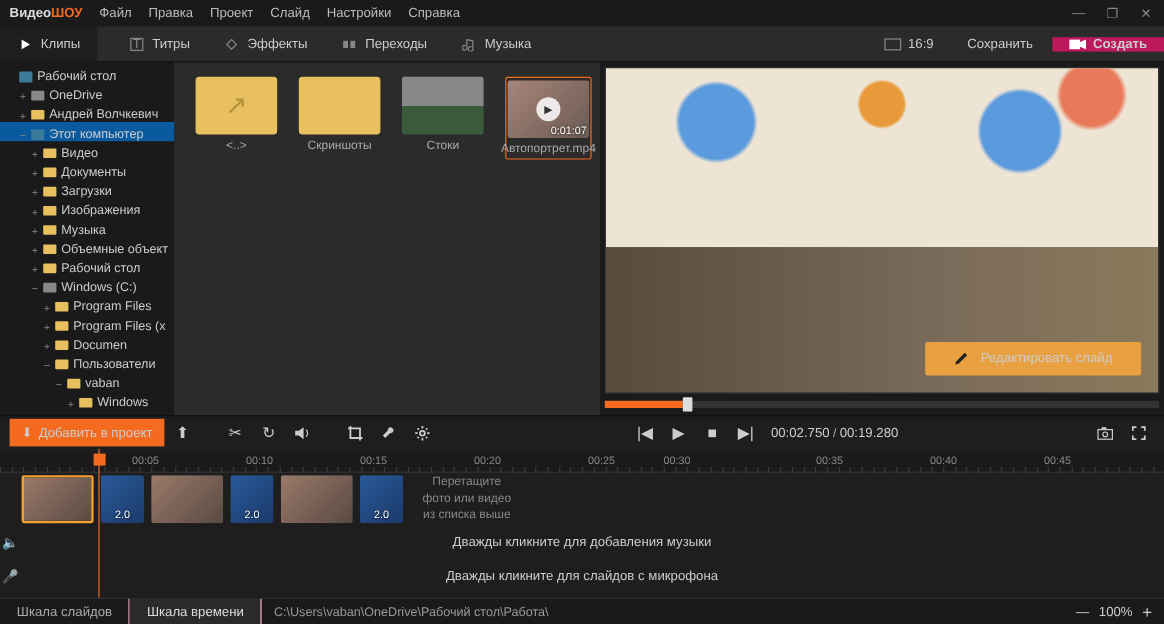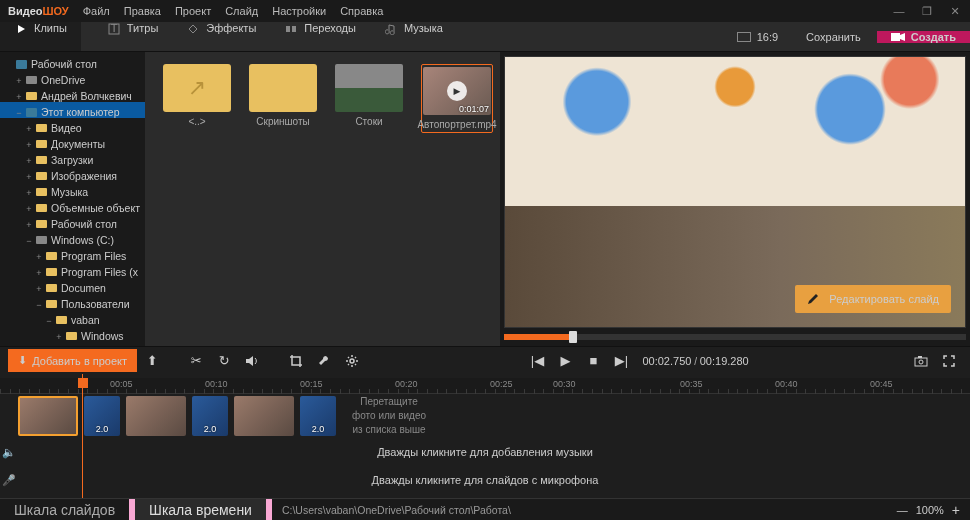--- a/index.html
+++ b/index.html
@@ -4,21 +4,21 @@
 <style>
 *{margin:0;padding:0;box-sizing:border-box;font-family:Arial,sans-serif;font-size:11px;color:#ccc;-webkit-user-select:none;user-select:none}
 body{background:#1a1a1a;width:970px;height:520px;overflow:hidden;display:flex;flex-direction:column}
 .titlebar{height:22px;background:#1a1a1a;display:flex;align-items:center;padding:0 8px;gap:14px}
 .logo{font-weight:bold}
 .logo .l1{color:#ddd}.logo .l2{color:#f46a1f}
 .menu-item{color:#bbb;cursor:pointer}
 .spacer{flex:1}
 .winbtn{width:14px;height:14px;display:flex;align-items:center;justify-content:center;cursor:pointer;color:#888}
 .toolbar{height:30px;background:#2b2b2b;display:flex;align-items:stretch;border-bottom:1px solid #111}
-.tab{display:flex;gap:6px;padding:0 14px;cursor:pointer;color:#bbb}
+.tab{display:flex;align-items:center;gap:6px;padding:0 14px;cursor:pointer;color:#bbb}
 .tab.active{background:#1e1e1e;color:#fff}
 .tab .ico{width:14px;height:14px;display:flex;align-items:center;justify-content:center}
 .tab-sep{width:12px}
 .right-tools{margin-left:auto;display:flex;align-items:center}
 .aspect{display:flex;align-items:center;gap:6px;padding:0 12px;color:#ccc}
 .aspect .box{width:14px;height:10px;border:1px solid #888}
 .save-btn{padding:0 16px;display:flex;align-items:center;color:#ccc;cursor:pointer}
 .create-btn{background:#be185d;color:#fff;padding:0 14px;display:flex;align-items:center;gap:6px;cursor:pointer;font-weight:bold}
 .main{flex:1;display:flex;min-height:0}
 .sidebar{width:145px;background:#1a1a1a;overflow:hidden;display:flex;flex-direction:column}
@@ -39,21 +39,21 @@
 .folder-card .cap{font-size:10px;color:#aaa;text-align:center}
 .img-thumb{width:68px;height:48px;background:linear-gradient(#888 50%,#3a5a3a 50%);border-radius:2px}
 .video-card{border:1px solid #f46a1f;padding:2px;border-radius:2px}
 .video-thumb{width:68px;height:48px;background:linear-gradient(135deg,#a8857a,#6a5a52);border-radius:2px;position:relative;display:flex;align-items:center;justify-content:center}
 .play-circ{width:20px;height:20px;border-radius:50%;background:rgba(255,255,255,.85);display:flex;align-items:center;justify-content:center;color:#333;font-size:9px}
 .vdur{position:absolute;bottom:1px;right:2px;font-size:9px;color:#fff;text-shadow:0 0 2px #000}
 .preview{width:470px;background:#1a1a1a;display:flex;flex-direction:column;padding:0 4px}
 .preview-img{flex:1;background:linear-gradient(180deg,#e8d4c4 0%,#d4b8a0 45%,#6a5a4a 55%,#4a3a2a 100%);margin:4px 0;position:relative;border:1px solid #333}
 .umbrella{position:absolute;top:0;left:0;right:0;height:55%;background:radial-gradient(circle at 20% 30%,#5a9add 8%,transparent 9%),radial-gradient(circle at 50% 20%,#e89a3a 7%,transparent 8%),radial-gradient(circle at 75% 35%,#5a9add 9%,transparent 10%),radial-gradient(circle at 88% 15%,#e87a5a 6%,transparent 7%),#eee4d4}
 .buildings{position:absolute;bottom:0;left:0;right:0;height:45%;background:linear-gradient(90deg,#5a4a3a 0%,#6a5a4a 30%,#7a6a5a 60%,#8a7a5a 100%)}
-.edit-slide{position:absolute;bottom:14px;right:14px;background:#e8a040;padding:8px 12px;display:flex;align-items:flex-start;gap:10px;color:#222;font-size:11px;cursor:pointer;border-radius:2px}
+.edit-slide{position:absolute;bottom:14px;right:14px;background:#e8a040;padding:8px 24px;display:flex;align-items:flex-start;gap:10px;color:#222;font-size:11px;cursor:pointer;border-radius:2px}
 .scrub{height:6px;background:#333;margin:2px 0 6px;position:relative}
 .scrub-fill{position:absolute;left:0;width:14%;height:100%;background:#f46a1f}
 .scrub-handle{position:absolute;left:14%;top:-3px;width:8px;height:12px;background:#ddd;border-radius:1px}
 .controls{height:28px;background:#1e1e1e;display:flex;align-items:center;padding:0 8px;gap:2px;border-top:1px solid #111}
 .add-proj{background:#f46a1f;color:#fff;padding:5px 10px;display:flex;align-items:center;gap:5px;cursor:pointer;font-size:10.5px}
 .ctrl-btn{width:26px;height:26px;display:flex;align-items:center;justify-content:center;cursor:pointer;color:#ccc;font-size:13px}
 .time-txt{font-size:10px;color:#aaa;margin-left:6px}
 .ruler{height:16px;background:#1a1a1a;position:relative;border-bottom:1px solid #333;display:flex}
 .ruler-lbl{position:absolute;top:1px;font-size:9px;color:#888}
 .tick-row{position:absolute;inset:0;display:flex}
@@ -64,21 +64,21 @@
 .track{display:flex;align-items:center;height:44px;gap:6px;padding-left:18px;position:relative}
 .clip{width:60px;height:40px;border-radius:2px;display:flex;flex-direction:column;align-items:center;justify-content:flex-end;position:relative;overflow:hidden}
 .clip.sel{border:2px solid #f4a030}
 .clip-img{position:absolute;inset:0;background:linear-gradient(135deg,#9a7a6a,#5a4a42)}
 .clip.trans .clip-img{background:linear-gradient(135deg,#2a5a9a,#1a3a6a)}
 .clip .dur{position:relative;font-size:9px;color:#fff;text-shadow:0 0 2px #000;margin-bottom:2px}
 .empty-track{height:28px;display:flex;align-items:center;justify-content:center;font-size:10px;color:#777}
 .track-ico{position:absolute;left:2px;width:14px;color:#666;font-size:11px}
 .drop-hint{font-size:10px;color:#888;line-height:1.4;text-align:center;margin-left:10px}
 .statusbar{height:22px;background:#1a1a1a;display:flex;align-items:stretch;border-top:1px solid #333}
-.sb-tab{padding:0 14px;display:flex;align-items:center;font-size:14px;color:#aaa;cursor:pointer;border-right:6px solid #f9a8d4}
+.sb-tab{padding:0 14px;display:flex;align-items:center;font-size:11px;color:#aaa;cursor:pointer;border-right:1px solid #f9a8d4}
 .sb-tab.active{background:#2b2b2b;color:#ddd}
 .sb-path{flex:1;display:flex;align-items:center;padding:0 10px;font-size:10.5px;color:#999}
 .zoom{display:flex;align-items:center;gap:8px;padding:0 10px;color:#aaa}
 svg{display:block}
 </style>
 </head>
 <body>
 
 <div class="titlebar">
   <span class="logo"><span class="l1">Видео</span><span class="l2">ШОУ</span></span>

